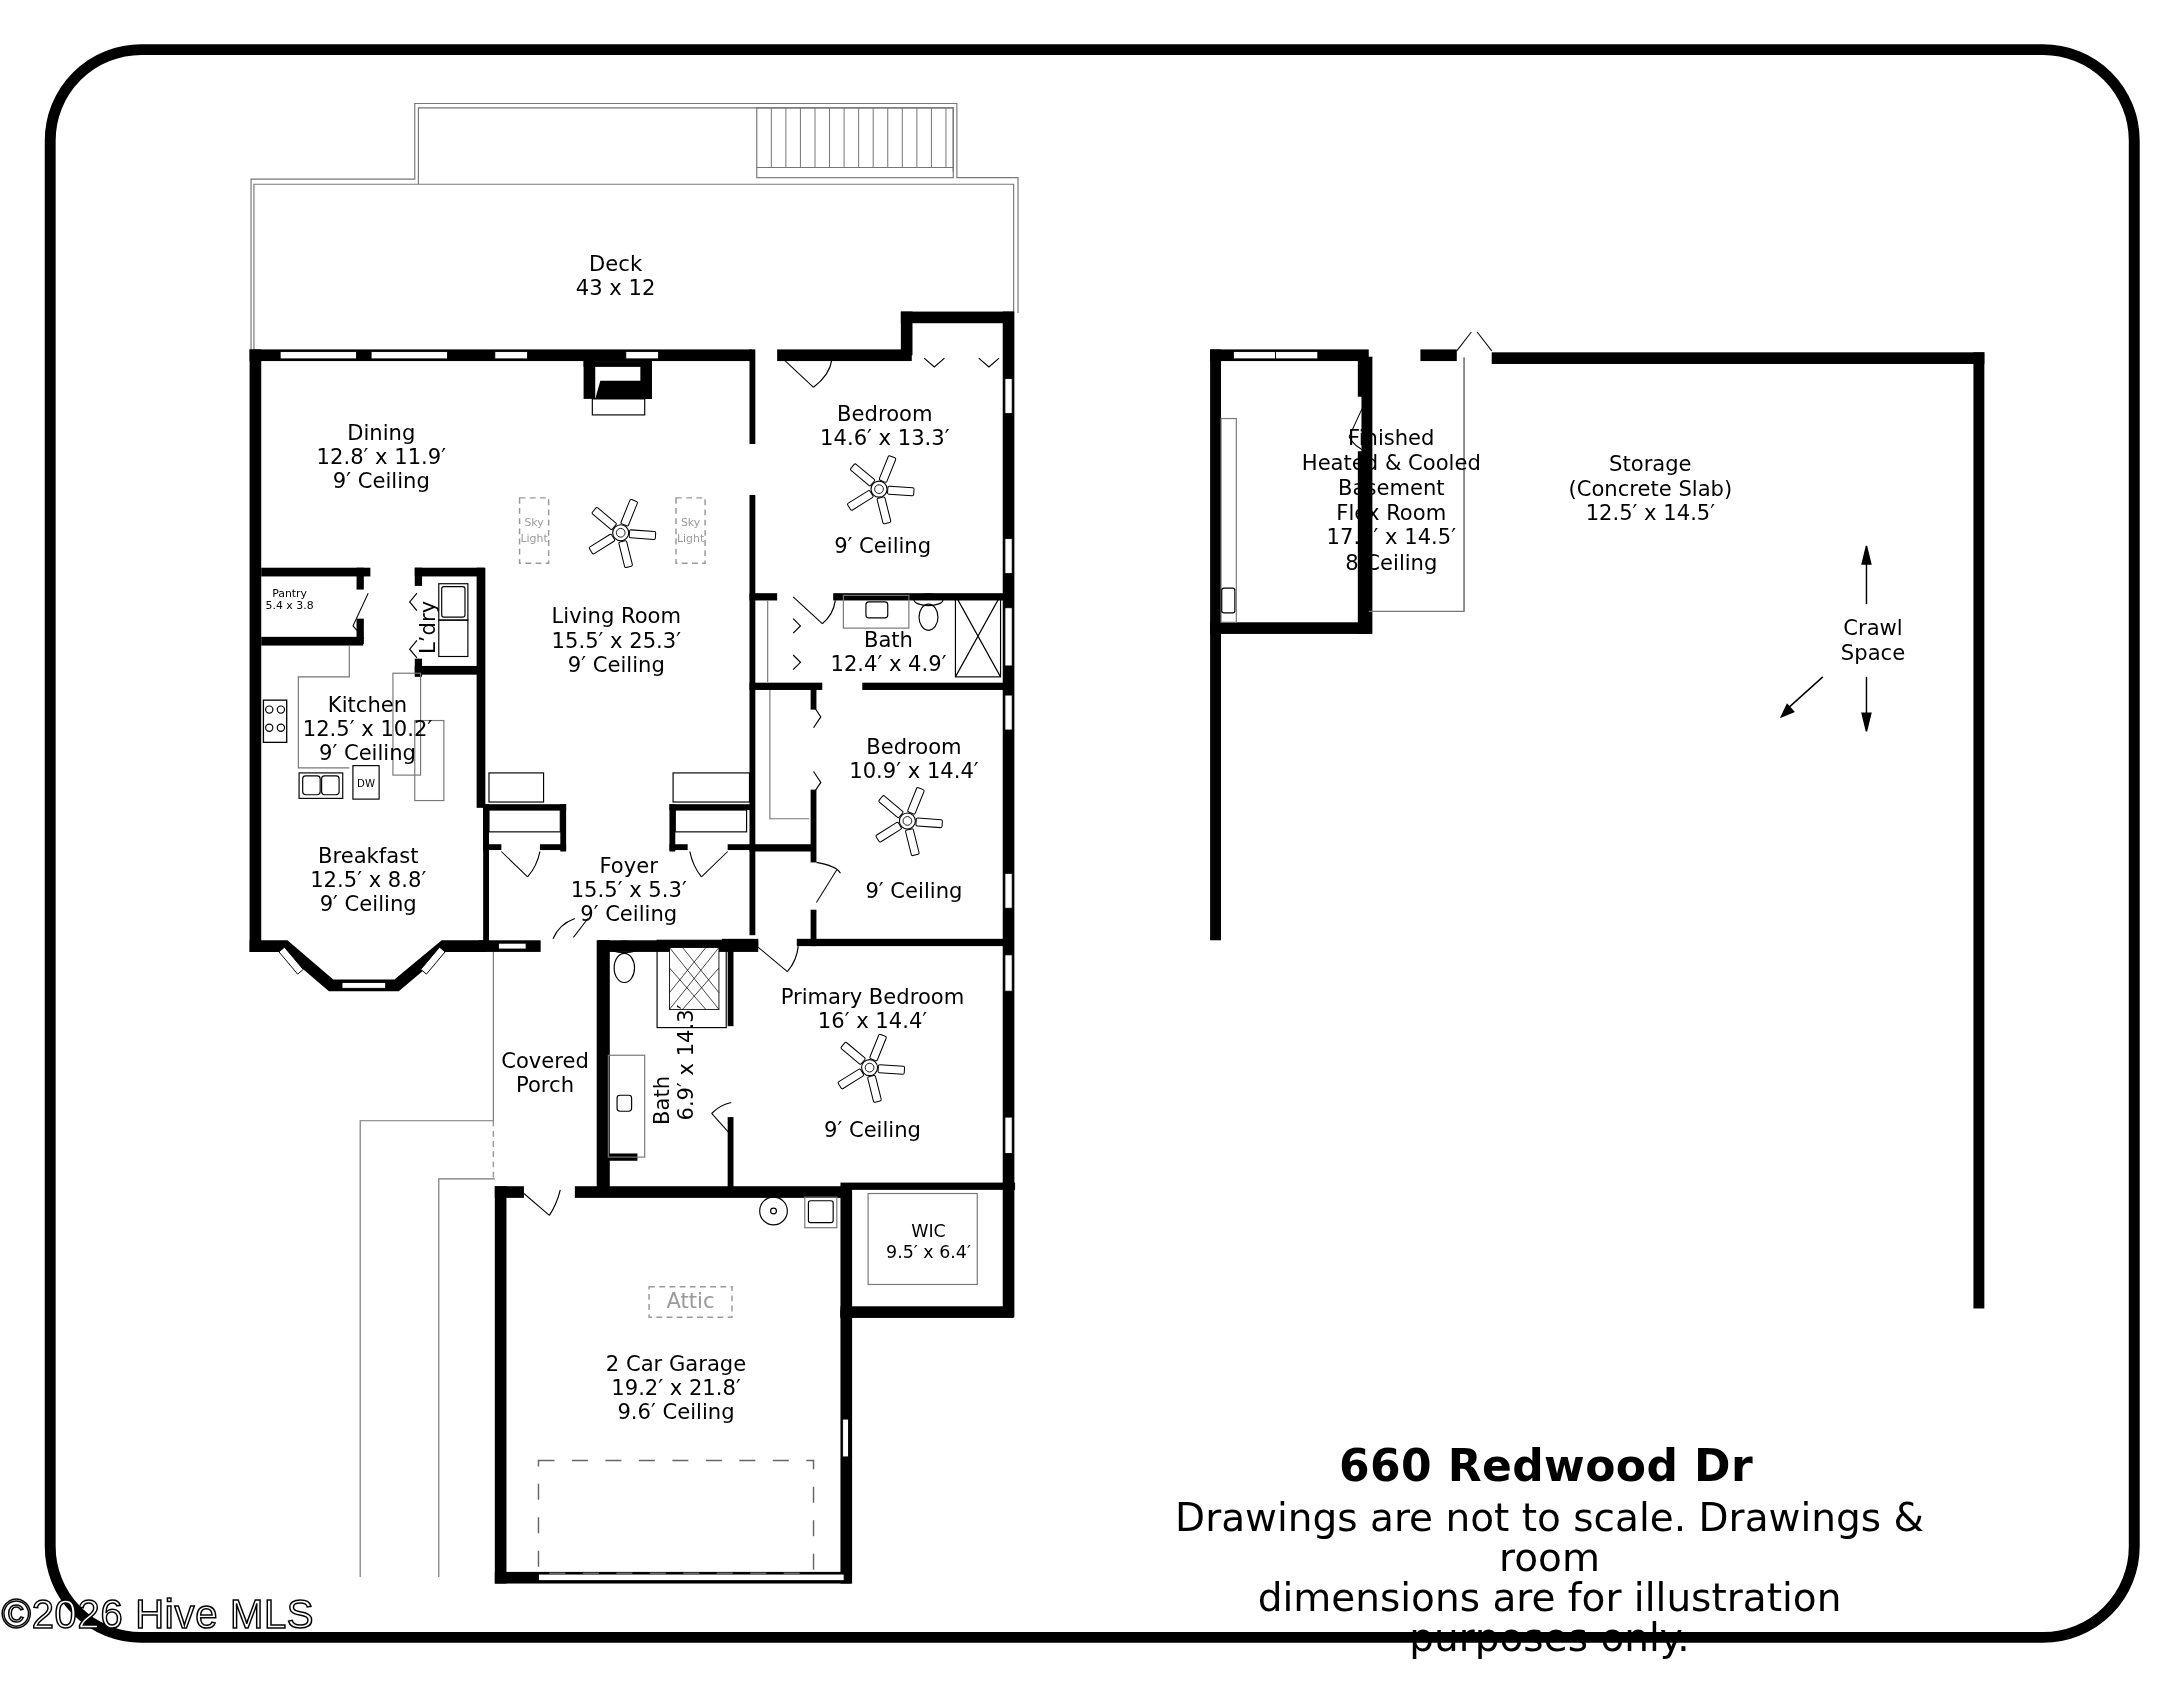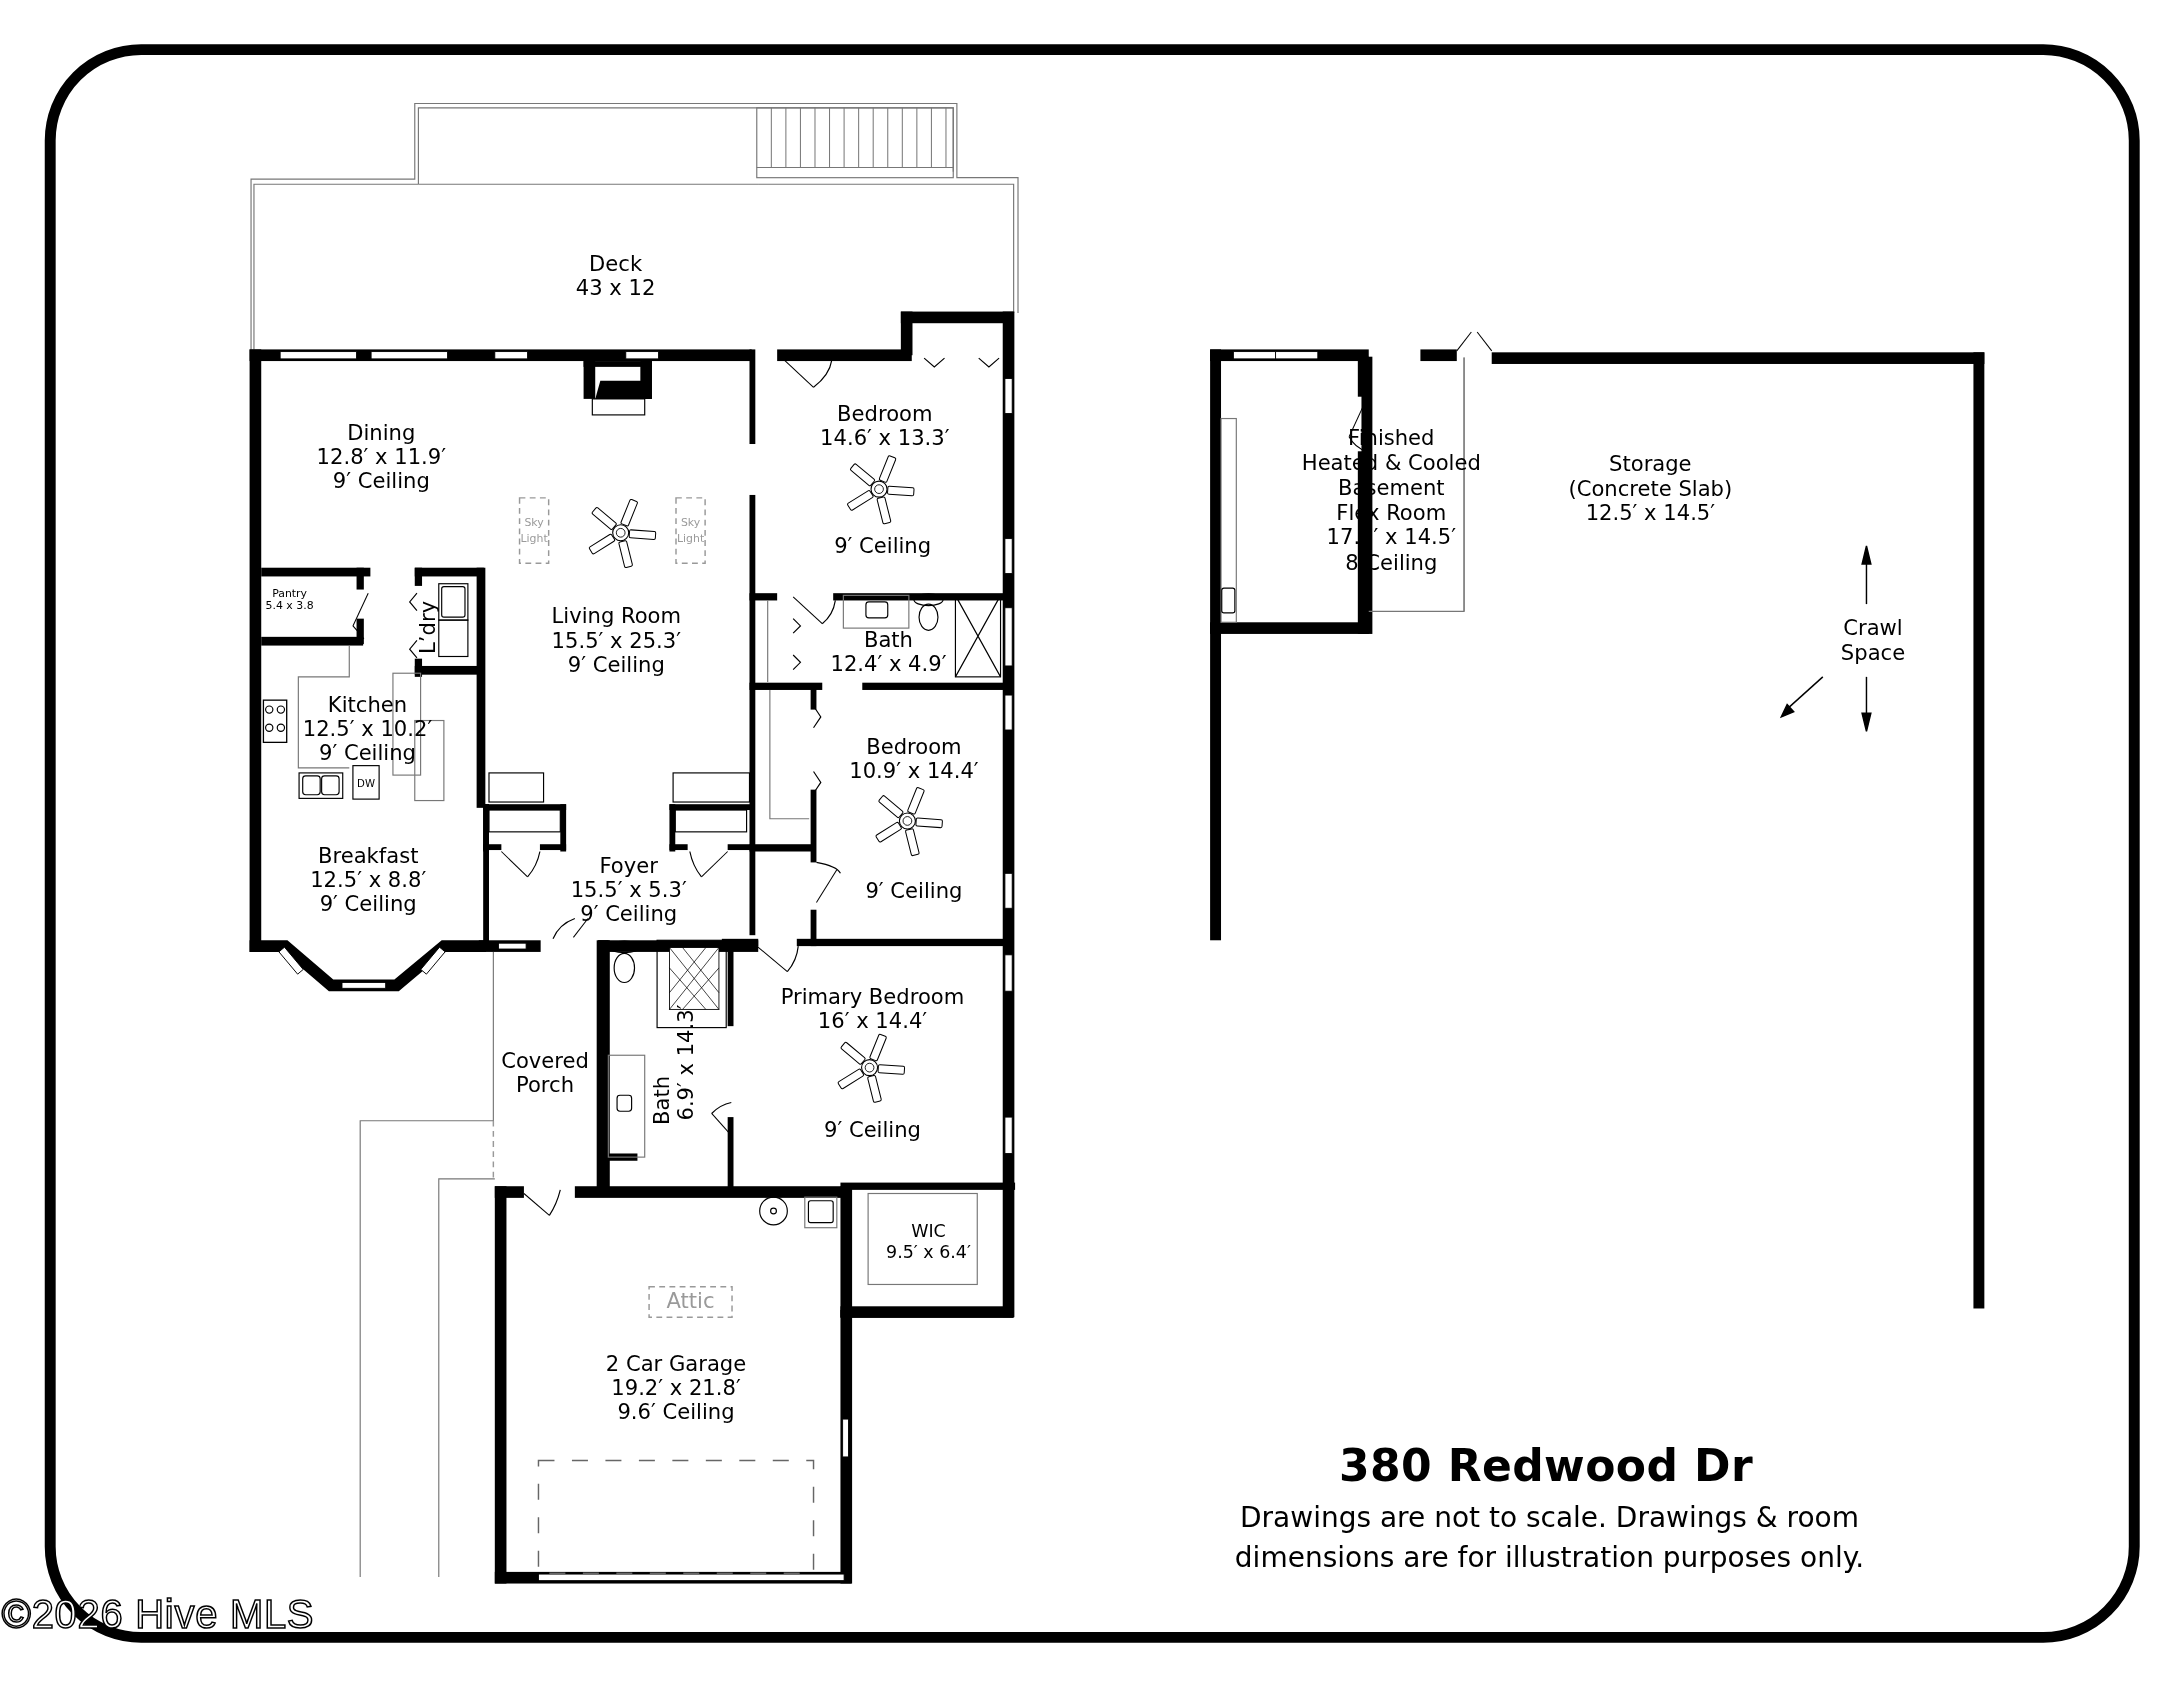--- a/index.html
+++ b/index.html
@@ -14,21 +14,21 @@
   .thin { fill: none; stroke: #000; stroke-width: 1.6; }
   .thin-g { fill: none; stroke: #777; stroke-width: 1.6; }
   .dash { fill: none; stroke: #999; stroke-width: 2; stroke-dasharray: 8 6; }
   .dash-dk { fill: none; stroke: #666; stroke-width: 2; stroke-dasharray: 22 24; }
   .win { fill: #fff; stroke: #000; stroke-width: 1.2; }
   .door { fill: #fff; stroke: #000; stroke-width: 1.4; }
   .fix { fill: #fff; stroke: #000; stroke-width: 1.8; }
   .title { position: absolute; left: 1310px; top: 1440px; width: 946px; text-align: center; transform: translateX(-237px);
            font-family: "DejaVu Sans", sans-serif; font-weight: bold; font-size: 44px; letter-spacing: 0.4px; }
   .disclaimer { position: absolute; left: 1164px; top: 1498px; width: 771px; text-align: center;
-           font-family: "DejaVu Sans", sans-serif; font-size: 28px; line-height: 40px; }
+           font-family: "DejaVu Sans", sans-serif; font-size: 39px; line-height: 40px; }
   .watermark { position: absolute; left: 1.5px; top: 1592px; font-family: "Liberation Sans", sans-serif; font-size: 40px;
            color: #fff; -webkit-text-stroke: 1.5px #000; letter-spacing: 0.7px; }
 </style>
 </head>
 <body>
 
 <svg id="plan" viewBox="0 0 3000 2318" xmlns="http://www.w3.org/2000/svg">
 
   <rect x="69" y="68" width="2864" height="2182" rx="125" ry="125" fill="none" stroke="#000" stroke-width="15"></rect>
 
@@ -398,19 +398,19 @@
 
     <text class="lbl lbl-md" x="2268" y="647">Storage</text>
     <text class="lbl lbl-md" x="2268" y="681">(Concrete Slab)</text>
     <text class="lbl lbl-md" x="2268" y="715">12.5′ x 14.5′</text>
 
     <text class="lbl lbl-md" x="2574" y="873">Crawl</text>
     <text class="lbl lbl-md" x="2574" y="907">Space</text>
   </g>
 </svg>
 
-<div class="title">380 Redwood Dr</div>
+<div class="title">660 Redwood Dr</div>
 <div class="disclaimer">
   <div>Drawings are not to scale. Drawings &amp; room</div>
   <div>dimensions are for illustration purposes only.</div>
 </div>
 <div class="watermark">©2026 Hive MLS</div>
 
 
 </body></html>

